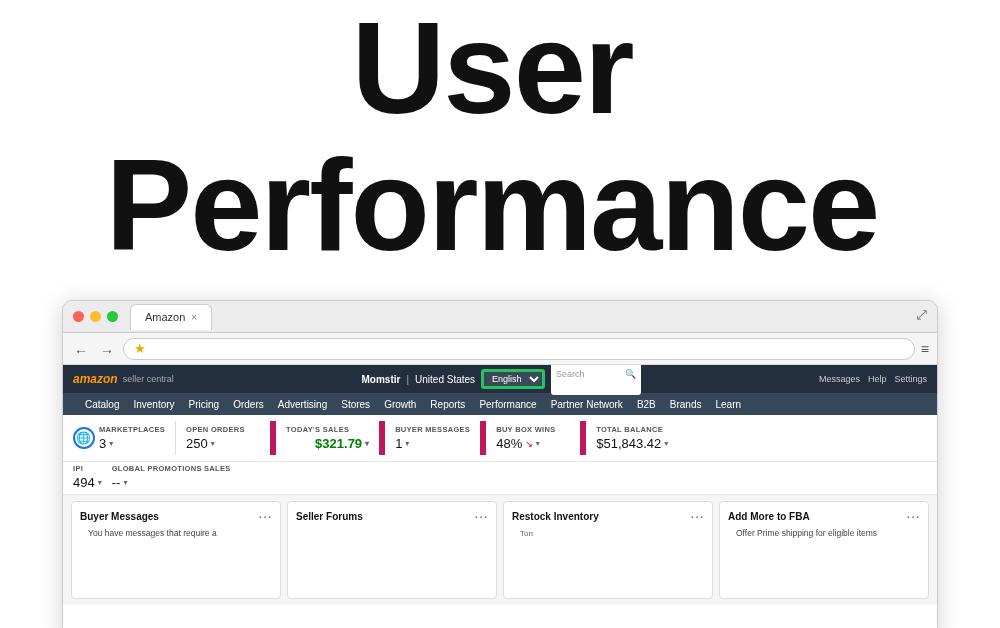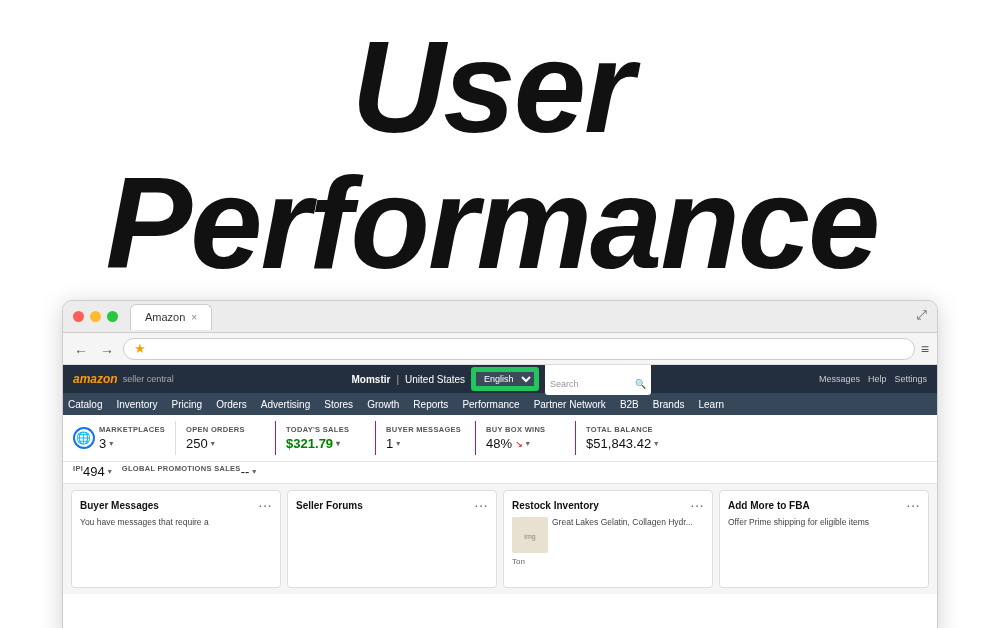--- a/index.html
+++ b/index.html
@@ -13,25 +13,23 @@
     }
 
     
     .title-area {
       position: absolute;
       top: 0;
       left: 0;
       width: 984px;
       height: 310px;
       display: flex;
-      align-items: center;
       justify-content: center;
       text-align: center;
       z-index: 2;
-      font-style: italic;
     }
     .title-text {
       font-size: 130px;
       font-weight: 700;
       color: #111111;
       line-height: 1.05;
       letter-spacing: -2px;
     }
 
     
@@ -199,50 +197,50 @@
     .store-sep {
       color: #aaa;
       font-size: 10px;
     }
     .store-country {
       font-size: 10px;
       color: #ffffff;
     }
     .lang-select {
       background: #3a4a5a;
-      border: 5px solid #22c55e;
+      border: 3px solid #22c55e;
       border-radius: 3px;
       color: #fff;
       font-size: 9px;
       padding: 1px 4px;
     }
     .search-box {
       background: #ffffff;
       border-radius: 3px;
       height: 18px;
-      width: 106px;
+      width: 90px;
       font-size: 9px;
       display: flex;
-      align-items: flex-start;
+      align-items: flex-end;
       padding: 16px 5px;
     }
     .sc-links {
       display: flex;
       gap: 8px;
       font-size: 9px;
       color: #cccccc;
     }
 
     
     .sc-mainnav {
       background: #37475a;
       height: 22px;
       display: flex;
       align-items: center;
-      padding: 0 5px;
+      padding: 0 22px;
       gap: 14px;
     }
     .nav-item {
       font-size: 10px;
       color: #ffffff;
       cursor: pointer;
       white-space: nowrap;
     }
 
     
@@ -251,21 +249,21 @@
       padding: 6px 10px;
       gap: 0;
       border-bottom: 1px solid #e5e5e5;
       background: #fff;
       align-items: stretch;
     }
     .metric-block {
       display: flex;
       flex-direction: column;
       padding: 4px 10px 4px 0;
-      border-right: 1px solid #be185d;
+      border-right: 6px solid #be185d;
       margin-right: 10px;
       min-width: 90px;
     }
     .metric-block:last-child {
       border-right: none;
     }
     .metric-label {
       font-size: 7.5px;
       color: #555555;
       text-transform: uppercase;
@@ -302,23 +300,23 @@
       flex-direction: row;
       align-items: center;
       padding: 4px 10px 4px 0;
       border-right: 1px solid #ddd;
       margin-right: 10px;
     }
     .metric-globe-info {
       display: flex;
       flex-direction: column;
     }
-    .sales-green { color: #008000; font-weight: 600; }
+    .sales-green { color: #008000; font-weight: 600; margin-left: 29px; }
     .trend-down { color: #cc0000; font-size: 9px; }
-    .ipi-block { display: flex; }
+    .ipi-block { display: flex; flex-direction: column; }
 
     
     .sc-widgets {
       display: flex;
       padding: 6px 8px;
       gap: 6px;
       background: #f5f5f5;
       height: 110px;
     }
     .widget-card {
@@ -342,20 +340,21 @@
     }
     .widget-dots {
       font-size: 14px;
       color: #666;
       cursor: pointer;
     }
     .widget-body {
       font-size: 8.5px;
       color: #444;
       line-height: 1.4;
+      margin-left: 8px;
     }
     .widget-date {
       font-size: 8px;
       color: #888;
       margin-bottom: 2px;
     }
     .widget-img-row {
       display: flex;
       gap: 4px;
       align-items: flex-start;
@@ -543,30 +542,20 @@
           <span class="widget-dots">···</span>
         </div>
       </div>
 
       <div class="widget-card">
         <div class="widget-header">
           <span class="widget-title">Restock Inventory</span>
           <span class="widget-dots">···</span>
         </div>
         <div class="widget-body">
-          <div class="widget-img-row">
-            <div class="widget-thumb">
-
-              <svg width="36" height="36" viewBox="0 0 36 36">
-                <rect width="36" height="36" fill="#e8e0d0"></rect>
-                <text x="18" y="22" text-anchor="middle" font-size="7" fill="#888">img</text>
-              </svg>
-            </div>
-            <span>Great Lakes Gelatin, Collagen Hydr...</span>
-          </div>
           <div style="margin-top:3px;font-size:8px;color:#666;">Ton</div>
         </div>
       </div>
 
       <div class="widget-card">
         <div class="widget-header">
           <span class="widget-title">Add More to FBA</span>
           <span class="widget-dots">···</span>
         </div>
         <div class="widget-body">

